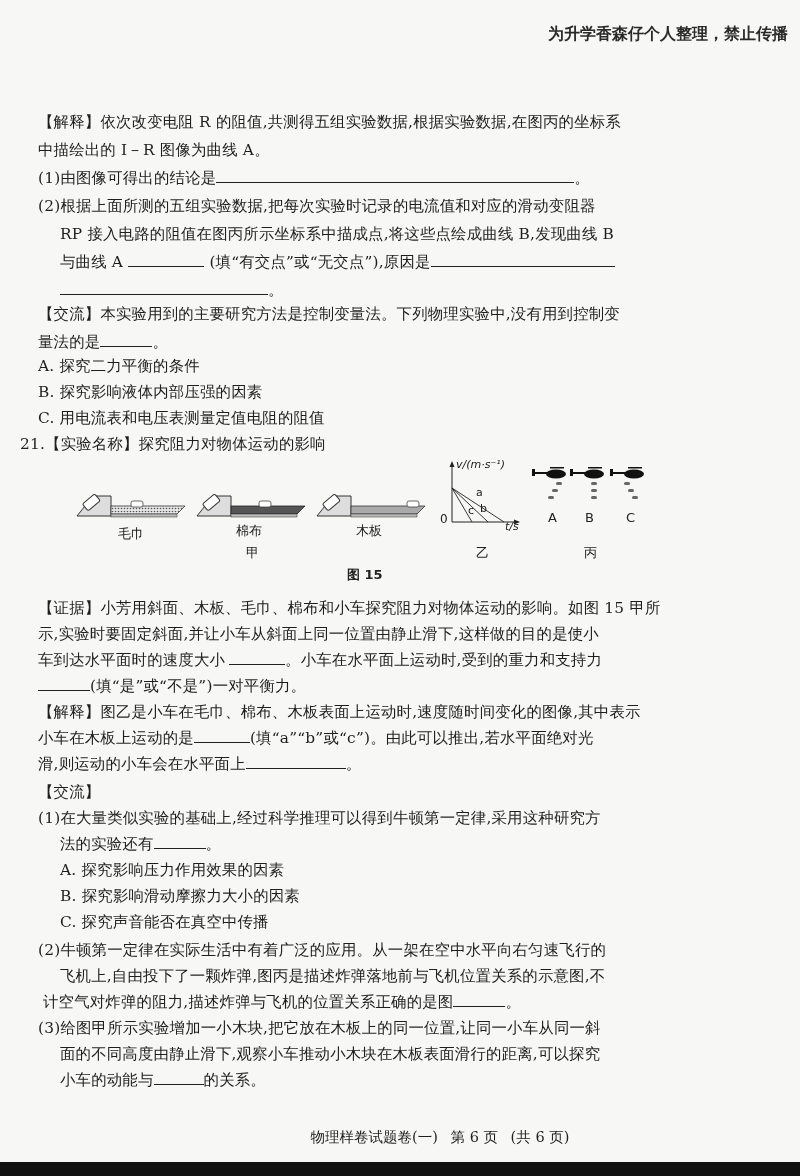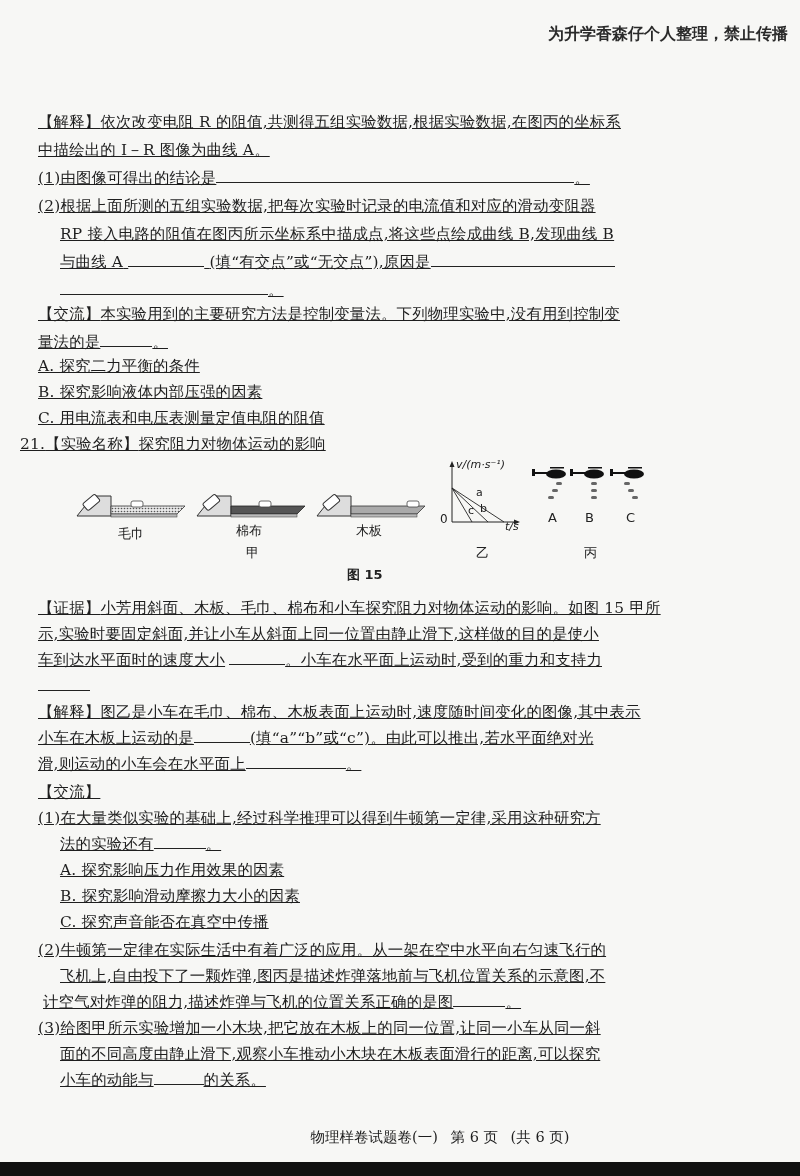--- a/index.html
+++ b/index.html
@@ -12,21 +12,21 @@
   }
   .watermark {
     position: absolute; top: 24px; right: 12px;
     font-size: 16px; color: #2a2a2a;
     font-family: "DejaVu Sans", sans-serif;
     font-weight: bold;
   }
   .page { position: absolute; left: 0; top: 0; width: 800px; }
   .line {
     position: absolute; left: 0; white-space: nowrap;
-    font-size: 15.4px; line-height: 20px; letter-spacing: 0.2px; text-decoration: underline;
+    font-size: 15.4px; line-height: 20px; letter-spacing: 0.2px;
   }
   .blank {
     display: inline-block; border-bottom: 1px solid #222;
     height: 14px; vertical-align: baseline;
   }
   .fig { position: absolute; }
   .cap { position: absolute; font-size: 13px; font-family: "DejaVu Sans", sans-serif; color:#222; }
   .footer {
     position: absolute; top: 1128px; left: 0; width: 800px; text-align: center;
     font-size: 14.5px;
@@ -169,21 +169,21 @@
   <div class="cap" style="left:347px; top:566px; font-weight:bold; font-size:13px;">图 15</div>
 
   <div class="line" style="top:598px; left:38px;">
     <span>【证据】</span><span>小芳用斜面、木板、毛巾、棉布和小车探究阻力对物体运动的影响。如图 15 甲所</span>
   </div>
   <div class="line" style="top:624px; left:38px;">示,实验时要固定斜面,并让小车从斜面上同一位置由静止滑下,这样做的目的是使小</div>
   <div class="line" style="top:650px; left:38px;">
     <span>车到达水平面时的速度大小</span><span class="blank" style="width:56px; margin-left:4px;"></span><span>。小车在水平面上运动时,受到的重力和支持力</span>
   </div>
   <div class="line" style="top:676px; left:38px;">
-    <span class="blank" style="width:52px;"></span>
+    <span class="blank" style="width:52px;"></span><span>(填“是”或“不是”)一对平衡力。</span>
   </div>
 
   <div class="line" style="top:702px; left:38px;">
     <span>【解释】</span><span>图乙是小车在毛巾、棉布、木板表面上运动时,速度随时间变化的图像,其中表示</span>
   </div>
   <div class="line" style="top:728px; left:38px;">
     <span>小车在木板上运动的是</span><span class="blank" style="width:56px;"></span><span>(填“a”“b”或“c”)。由此可以推出,若水平面绝对光</span>
   </div>
   <div class="line" style="top:754px; left:38px;">
     <span>滑,则运动的小车会在水平面上</span><span class="blank" style="width:100px;"></span><span>。</span>

